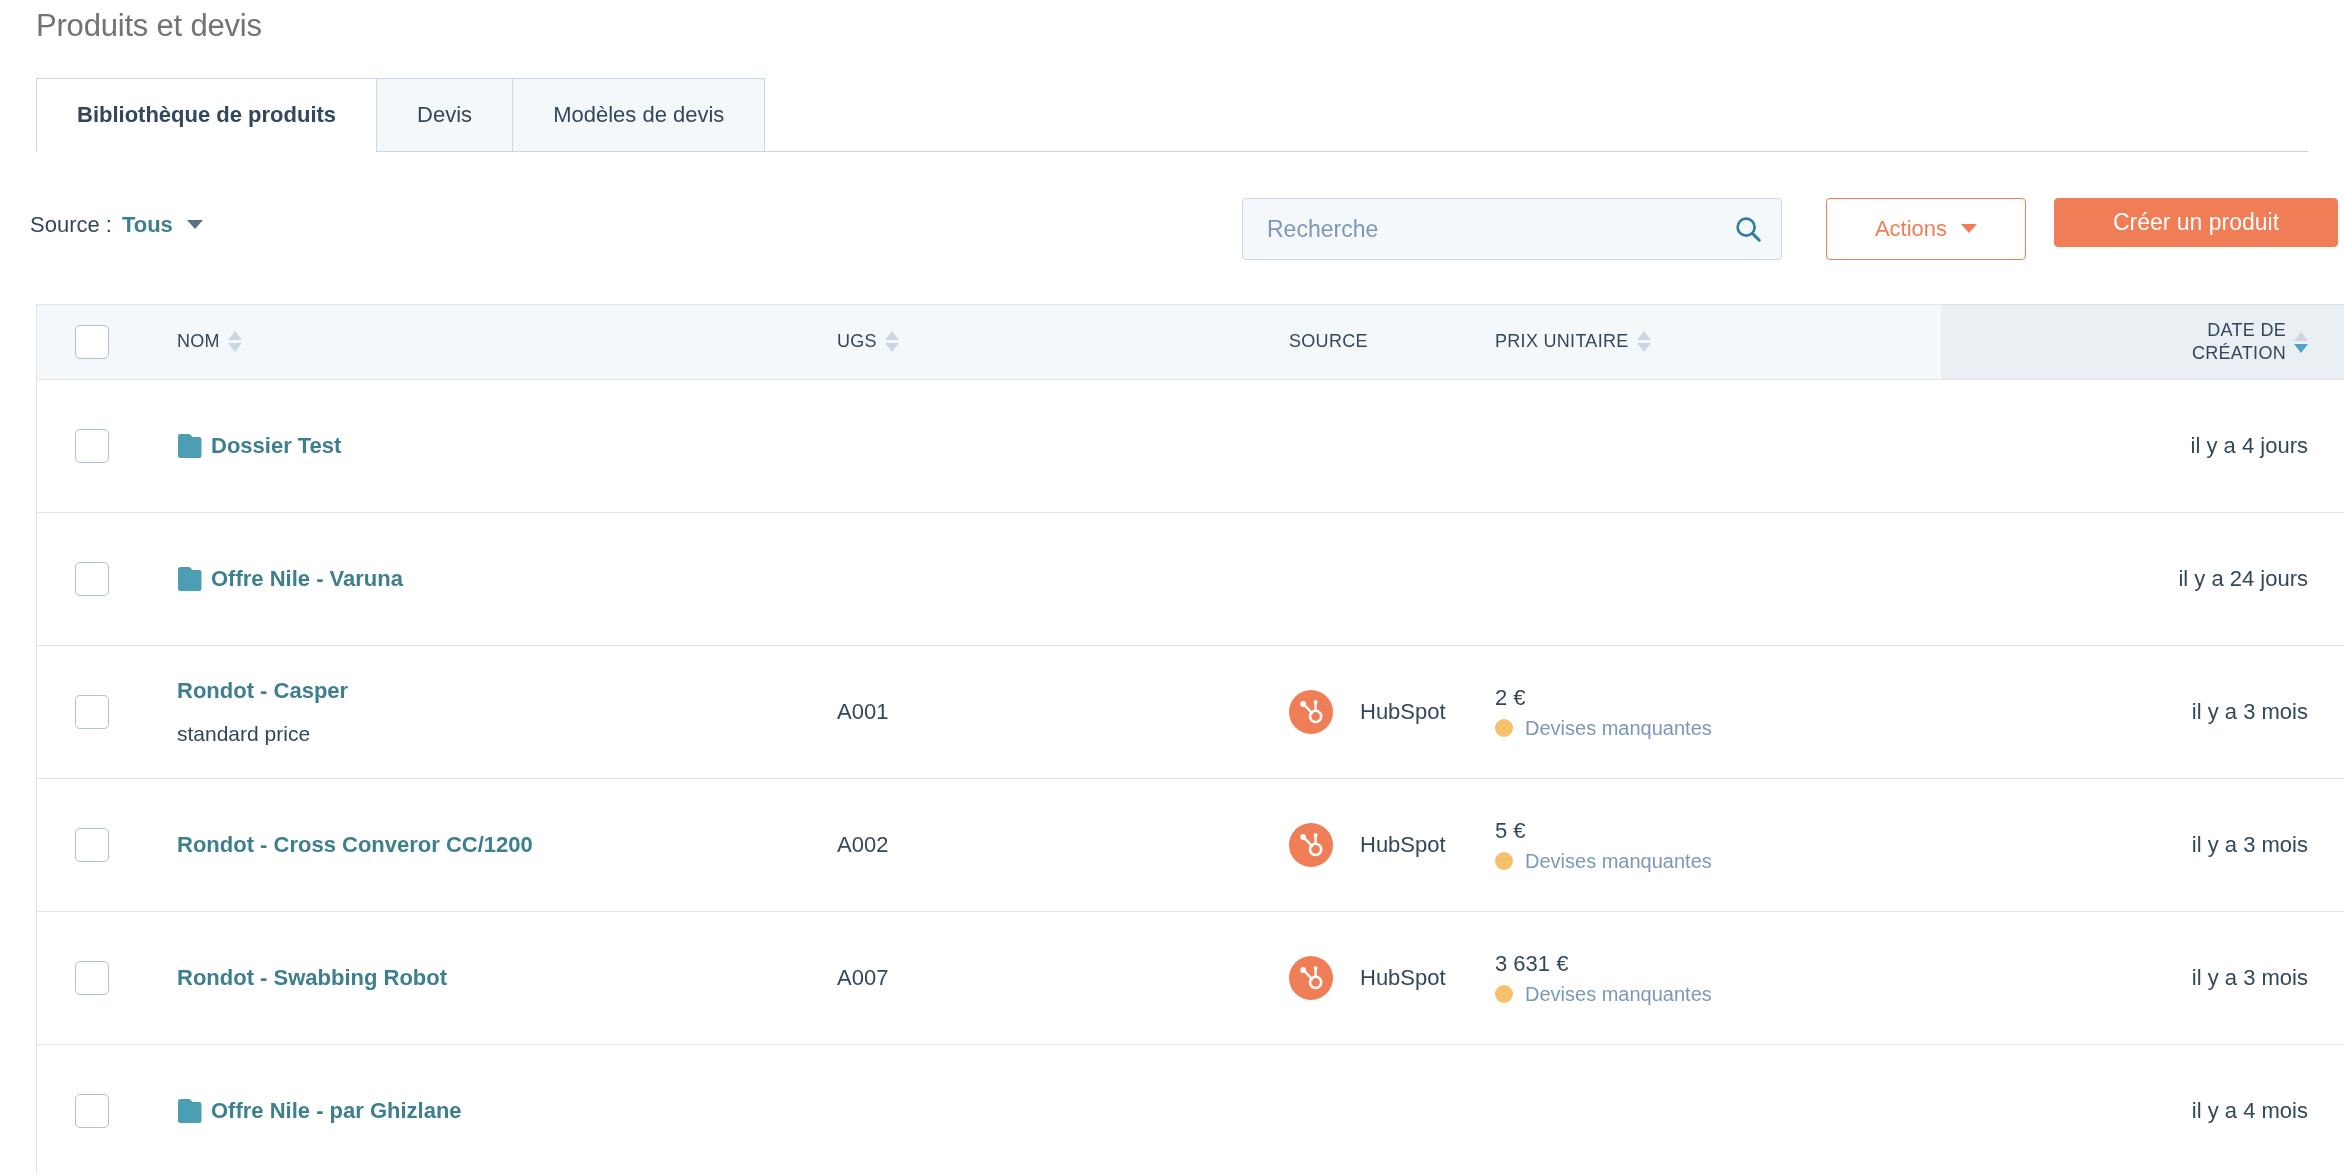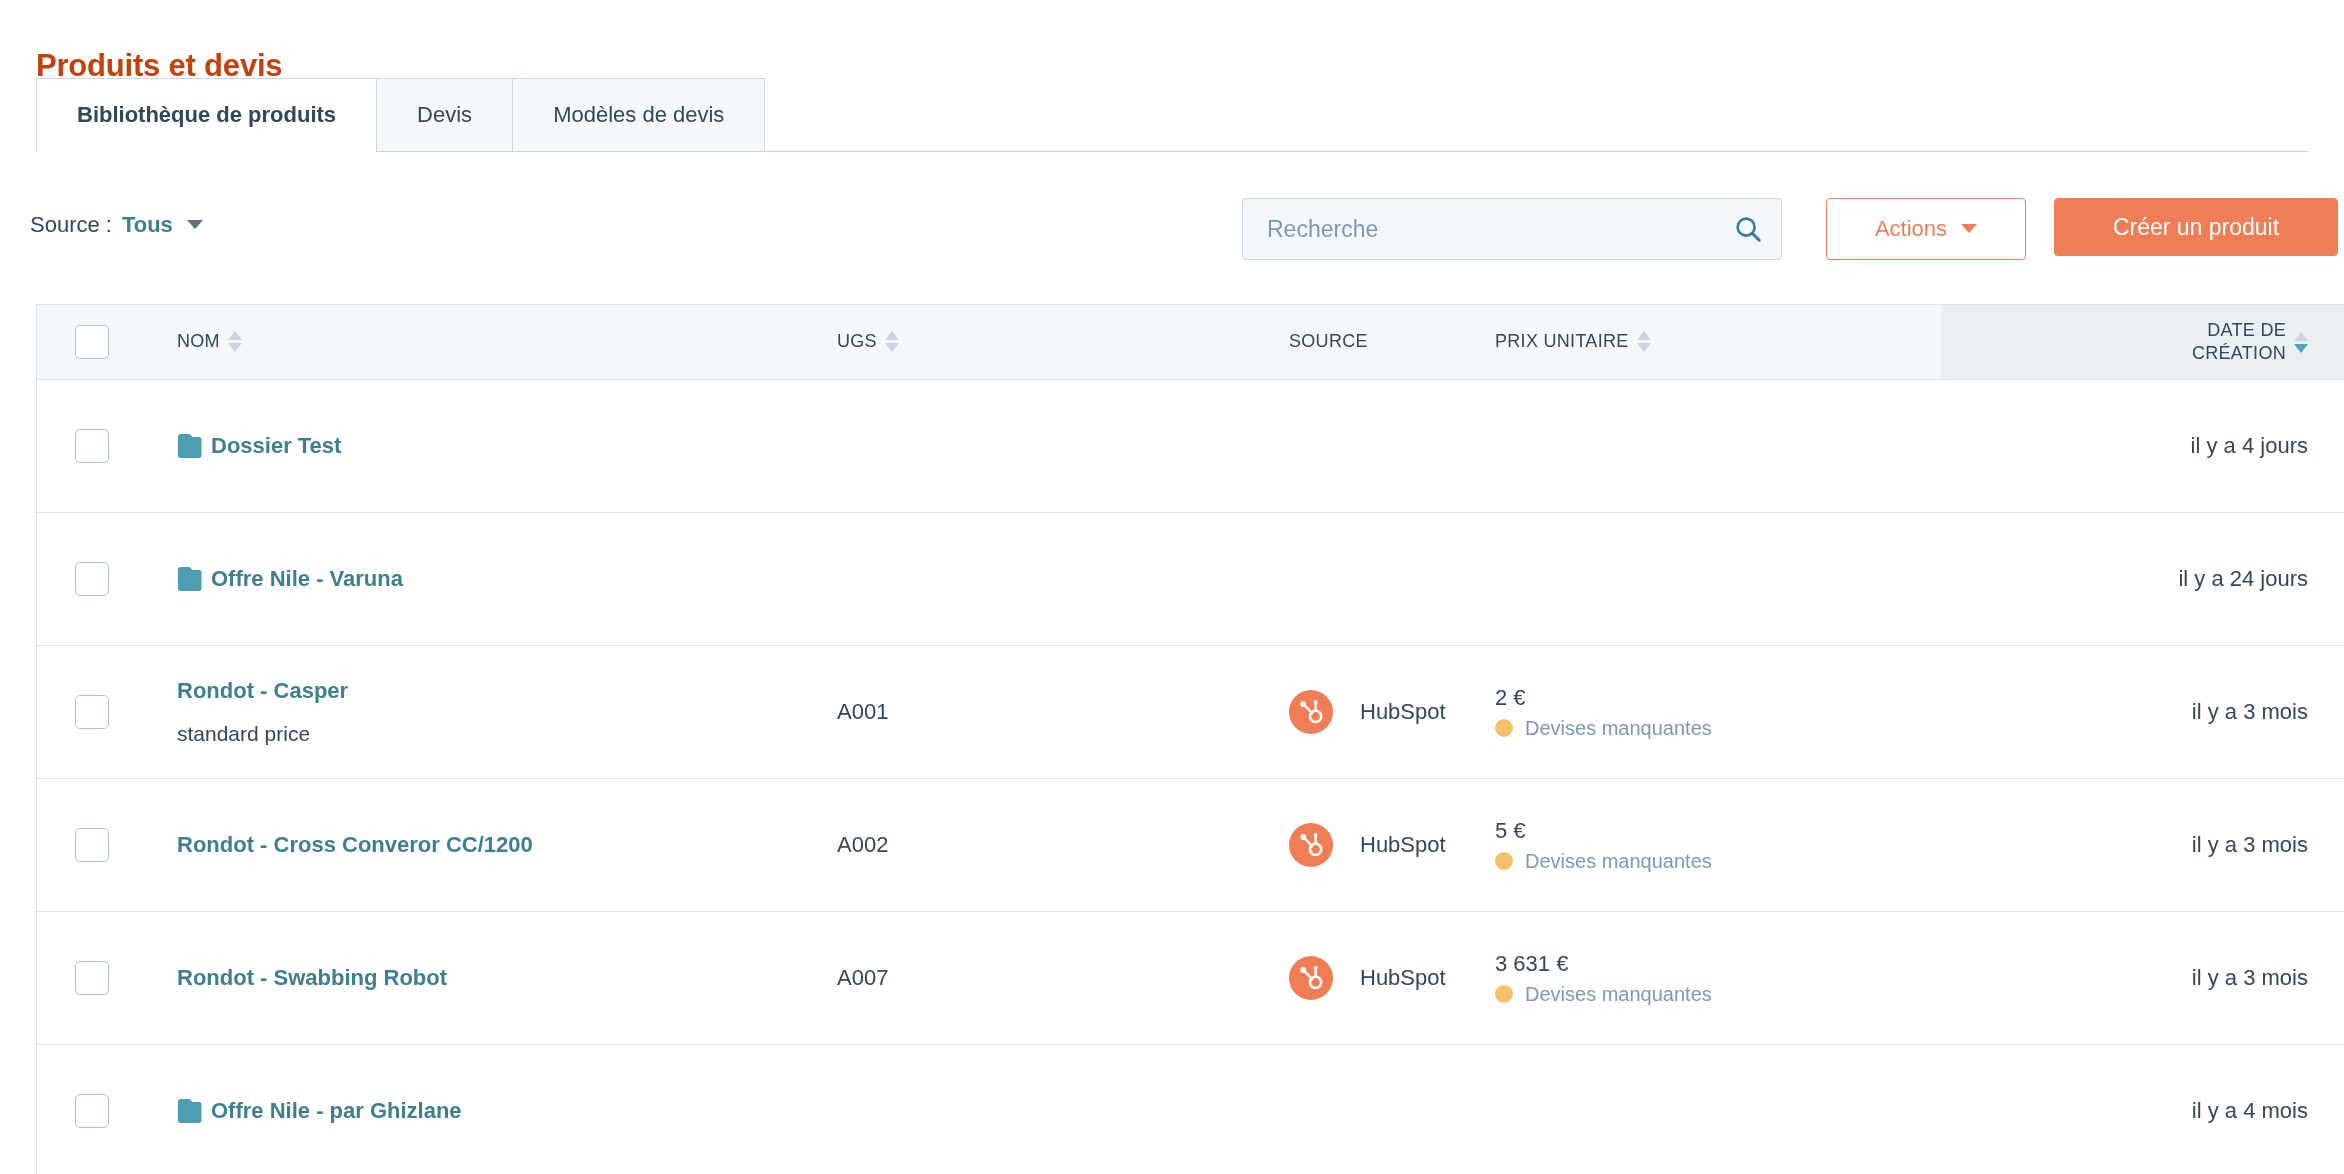--- a/index.html
+++ b/index.html
@@ -18,24 +18,23 @@
     height: 1174px;
     background: #ffffff;
   }
 
   
   .page-title {
     position: absolute;
     left: 36px;
     top: 8px;
     font-size: 31px;
-    font-weight: 700;
-    color: #c2410c;
+    font-weight: 400;
+    color: #737373;
     letter-spacing: -0.2px;
-    margin-top: 40px;
   }
 
   
   .tabbar {
     position: absolute;
     left: 36px;
     top: 78px;
     width: 2272px;
     height: 74px;
     display: flex;
@@ -152,21 +151,21 @@
     gap: 10px;
     cursor: pointer;
   }
   .btn-actions .caret { border-top-color: #ef7e56; }
 
   .btn-create {
     position: absolute;
     left: 2054px;
     top: 8px;
     width: 284px;
-    height: 58px;
+    height: 49px;
     background: #ef7e56;
     border: 1px solid #ef7e56;
     border-radius: 4px;
     color: #ffffff;
     font-size: 23px;
     font-family: "Liberation Sans", sans-serif;
     display: flex;
     align-items: center;
     justify-content: center;
     cursor: pointer;

